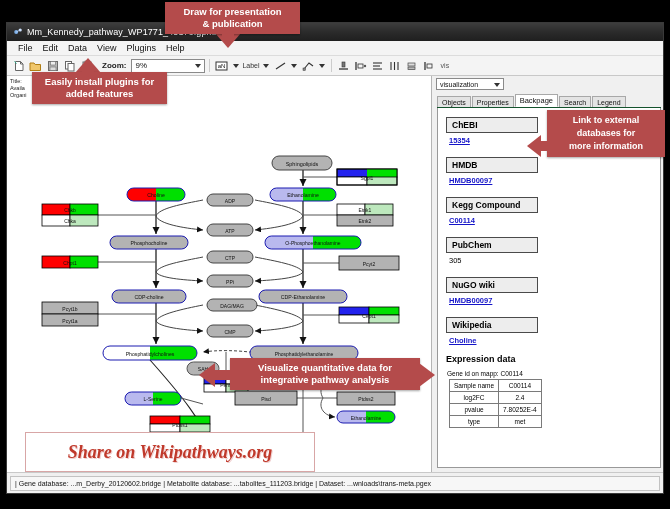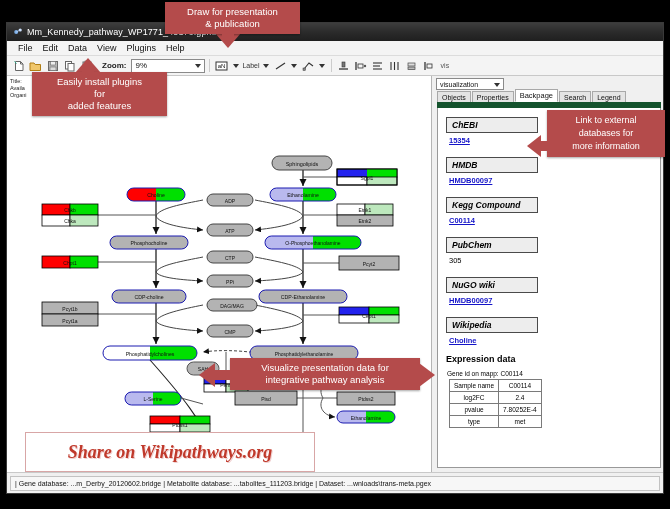--- a/index.html
+++ b/index.html
@@ -122,21 +122,21 @@
     position: absolute; right: 3px; top: 4px;
     width: 0; height: 0;
     border-left: 3px solid transparent;
     border-right: 3px solid transparent;
     border-top: 4px solid #333;
   }
   .tabstrip {
     position: absolute; left: 4px; top: 19px;
     width: 224px; height: 13px;
     display: flex; align-items: flex-end;
-    border-bottom: 6px solid #14532d;
+    border-bottom: 1px solid #14532d;
   }
   .tab {
     height: 11px; padding: 0 4px;
     font-size: 7px; color: #111;
     background: #e4e4e4;
     border: 1px solid #a8a8a8; border-bottom: none;
     display: flex; align-items: center;
     margin-right: 1px;
   }
   .tab.active {
@@ -154,21 +154,20 @@
     padding: 6px 0 0 8px;
   }
   .bp-head {
     display: inline-block;
     min-width: 92px;
     background: #ededed;
     border: 1px solid #4a4a4a;
     font-size: 8.5px; font-weight: bold; color: #000;
     padding: 2px 5px;
     margin-bottom: 3px;
-    font-style: italic;
   }
   .bp-link {
     display: block;
     font-size: 7.5px; color: #1414c8;
     text-decoration: underline;
     font-weight: bold;
     margin: 0 0 9px 3px;
   }
   .bp-plain {
     display: block;
@@ -209,25 +208,25 @@
   }
 
   
   .pw { position: absolute; left: 0; top: 0; width: 425px; height: 396px; }
 
   
   .callout {
     position: absolute;
     background: #b44b4b;
     color: #ffffff;
-    font-weight: normal;
+    font-weight: bold;
     text-align: center;
     font-size: 9.5px;
     line-height: 12px;
-    padding: 4px 20px;
+    padding: 4px 8px;
     z-index: 40;
     box-shadow: 0 1px 2px rgba(0,0,0,.35);
   }
   .arrow-down, .arrow-up, .arrow-left {
     position: absolute; width: 0; height: 0; z-index: 39;
   }
   .banner {
     position: absolute;
     background: #ffffff;
     border: 1px solid #d8a6a6;
@@ -794,21 +793,21 @@
     <div>Link  to external</div>
     <div>databases  for</div>
     <div>more information</div>
   </div>
   <div class="arrow-left" style="left:527px; top:135px;
         border-top:11px solid transparent; border-bottom:11px solid transparent;
         border-right:14px solid #b44b4b;"></div>
   <div style="position:absolute; left:540px; top:141px; width:10px; height:10px; background:#b44b4b; z-index:41;"></div>
 
   <div class="callout" style="left:230px; top:358px; width:190px; font-size:9.5px;">
-    <div>Visualize presentation data  for</div>
+    <div>Visualize quantitative data  for</div>
     <div>integrative pathway analysis</div>
   </div>
   <div class="arrow-left" style="left:199px; top:363px;
         border-top:12px solid transparent; border-bottom:12px solid transparent;
         border-right:16px solid #b44b4b;"></div>
   <div style="position:absolute; left:214px; top:370px; width:18px; height:10px; background:#b44b4b; z-index:41;"></div>
   <div style="position:absolute; left:419px; top:363px; width:0;height:0;
         border-top:12px solid transparent; border-bottom:12px solid transparent;
         border-left:16px solid #b44b4b; z-index:41;"></div>
 

